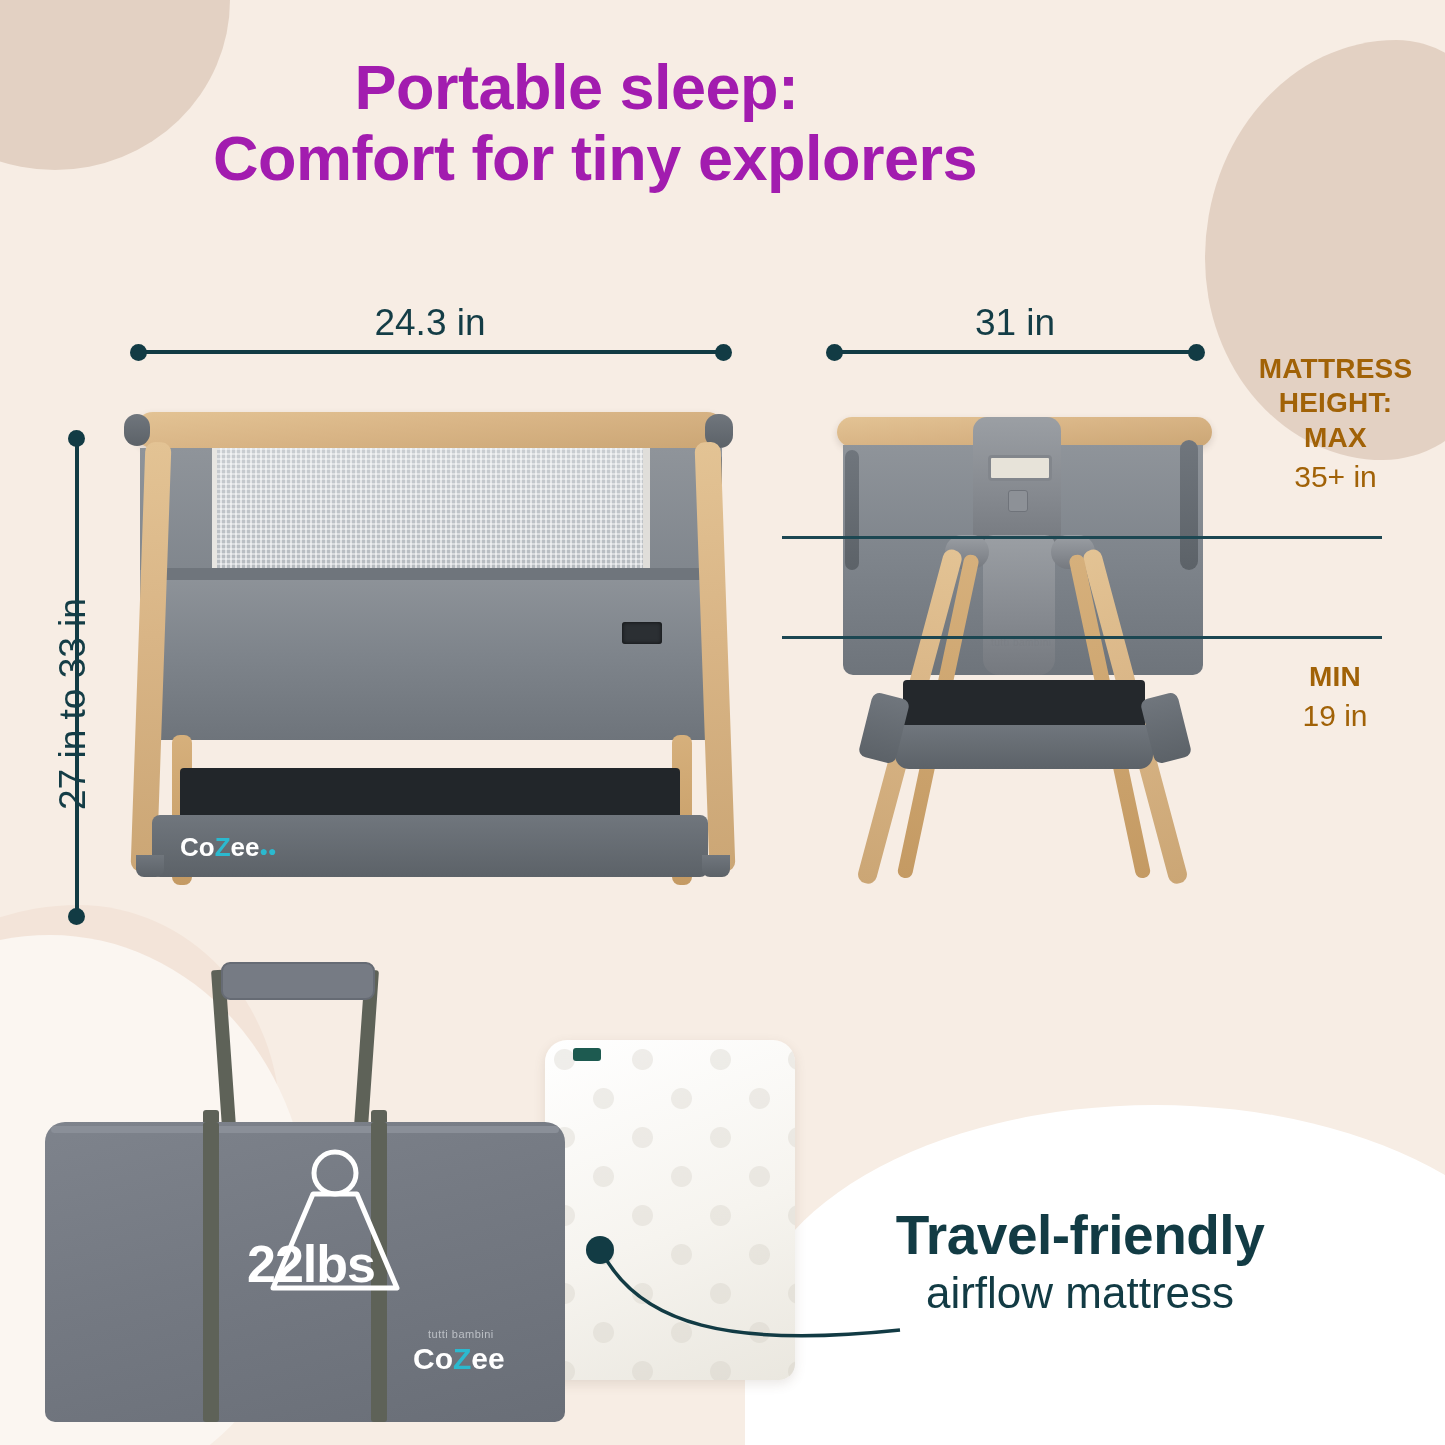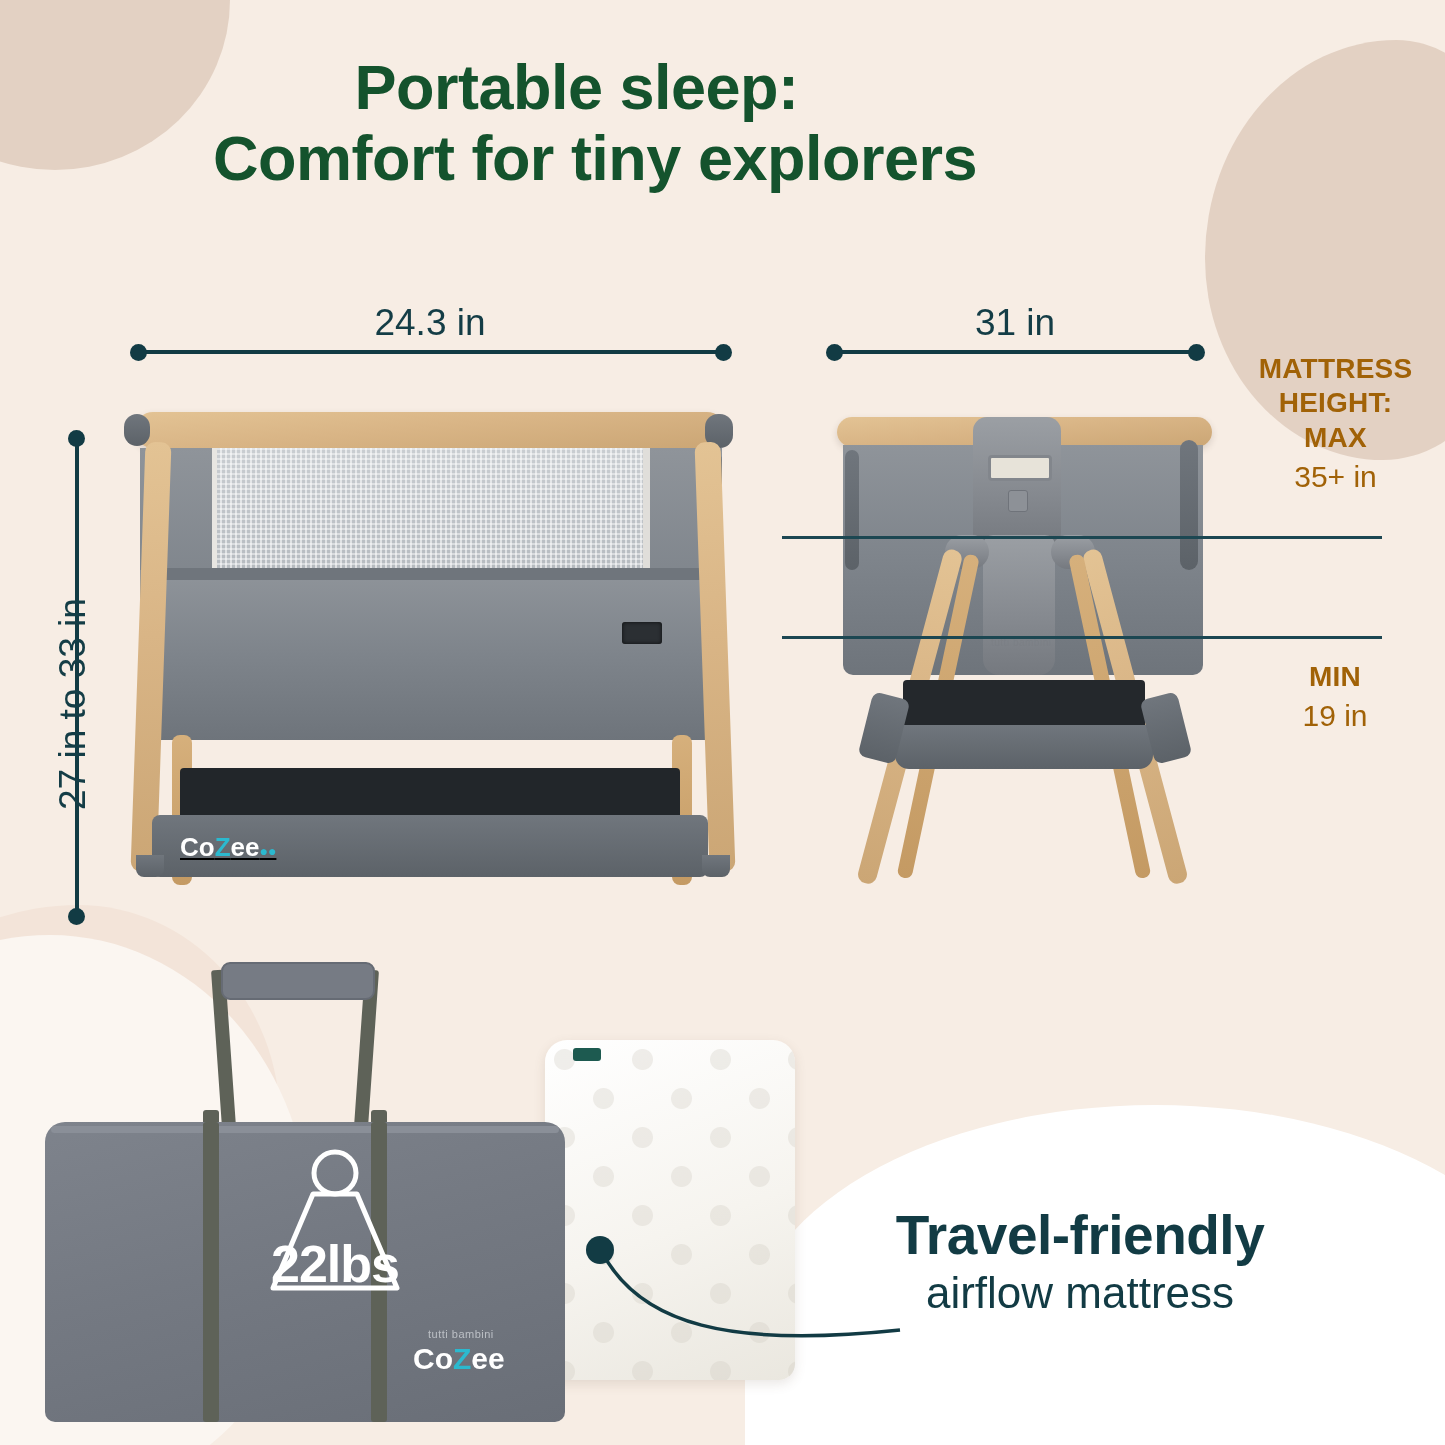--- a/index.html
+++ b/index.html
@@ -20,21 +20,21 @@
   .blob-bl{left:-140px;top:905px;width:420px;height:400px;
            border-radius:52% 48% 44% 56% / 46% 54% 46% 54%;background:#F3E4D9;}
   .blob-white-bl{position:absolute;left:-210px;top:935px;width:520px;height:560px;
            border-radius:50% 50% 46% 54% / 48% 52% 48% 52%;background:#FBF6F1;}
   .blob-white-br{position:absolute;left:745px;top:1105px;width:820px;height:520px;
            border-radius:50% 50% 0 0 / 46% 46% 0 0;background:#FFFFFF;}
 
   
   .headline{
     position:absolute;left:0;top:52px;width:1153px;text-align:center;
-    color:#14532d;font-weight:bold;font-size:63px;line-height:1.13;
+    color:#a21caf;font-weight:bold;font-size:63px;line-height:1.13;
     letter-spacing:-0.5px;
   }
   .headline .l2{display:block;padding-left:37px;}
 
   
   .dimline-h{position:absolute;height:4px;background:#123B44;border-radius:2px;}
   .dot{position:absolute;width:17px;height:17px;border-radius:50%;background:#123B44;}
   .dimlabel{
     position:absolute;color:#143D46;font-size:37px;font-weight:normal;
     white-space:nowrap;text-align:center;
@@ -160,21 +160,21 @@
     <div style="position:absolute;left:512px;top:222px;width:40px;height:22px;background:#2B2F33;border-radius:3px;box-shadow:inset 0 0 4px rgba(0,0,0,.7);"></div>
 
     <div class="wood" style="position:absolute;left:28px;top:42px;width:26px;height:430px;border-radius:10px;transform:rotate(2deg);"></div>
     <div class="wood" style="position:absolute;left:592px;top:42px;width:26px;height:430px;border-radius:10px;transform:rotate(-2deg);"></div>
     <div class="wood-dark" style="position:absolute;left:62px;top:335px;width:20px;height:150px;border-radius:8px;"></div>
     <div class="wood-dark" style="position:absolute;left:562px;top:335px;width:20px;height:150px;border-radius:8px;"></div>
 
     <div style="position:absolute;left:70px;top:368px;width:500px;height:52px;background:#22262A;border-radius:4px 4px 0 0;"></div>
     <div class="fabric-dk" style="position:absolute;left:42px;top:415px;width:556px;height:62px;border-radius:8px;"></div>
 
-    <div class="cozee" style="left:70px;top:432px;font-size:26px;text-decoration:underline;">
+    <div class="cozee" style="left:70px;top:432px;font-size:26px;">
       <span class="w">Co</span><span class="t">Z</span><span class="w">ee</span><span class="t" style="font-size:14px;">●●</span>
     </div>
 
     <div class="fabric-dk" style="position:absolute;left:26px;top:455px;width:28px;height:22px;border-radius:0 0 8px 8px;"></div>
     <div class="fabric-dk" style="position:absolute;left:592px;top:455px;width:28px;height:22px;border-radius:0 0 8px 8px;"></div>
   </div>
 
   <div class="unit" style="left:825px;top:395px;width:410px;height:520px;">
 
     <div class="wood shadowel" style="position:absolute;left:12px;top:22px;width:375px;height:30px;border-radius:15px;"></div>
@@ -242,21 +242,21 @@
     <div style="position:absolute;left:16px;top:176px;width:508px;height:7px;background:#8A8F98;border-radius:4px;"></div>
 
     <div class="strap" style="left:168px;top:172px;width:16px;height:300px;"></div>
     <div class="strap" style="left:336px;top:172px;width:16px;height:300px;"></div>
 
     <svg class="weight-ico" style="left:210px;top:198px;" width="180" height="150" viewBox="0 0 180 150">
       <circle cx="90" cy="25" r="21" fill="none" stroke="#FFFFFF" stroke-width="5"></circle>
       <path d="M68 46 L112 46 L152 140 L28 140 Z" fill="none" stroke="#FFFFFF" stroke-width="5" stroke-linejoin="round"></path>
     </svg>
 
-    <div class="weight-text" style="left:212px;top:284px;width:176px;text-align:center;">22lbs</div>
+    <div class="weight-text" style="left:212px;top:284px;width:176px;">22lbs</div>
 
     <div class="tutti" style="left:393px;top:378px;font-size:11px;color:#C9CDD2;">tutti bambini</div>
     <div class="cozee" style="left:378px;top:392px;font-size:30px;">
       <span class="w">Co</span><span class="t">Z</span><span class="w">ee</span>
     </div>
   </div>
 
   <svg style="position:absolute;left:580px;top:1230px;" width="340" height="130" viewBox="0 0 340 130">
     <path d="M22 22 C 60 95, 150 118, 320 100" fill="none" stroke="#123B44" stroke-width="3.5"></path>
     <circle cx="20" cy="20" r="14" fill="#123B44"></circle>

